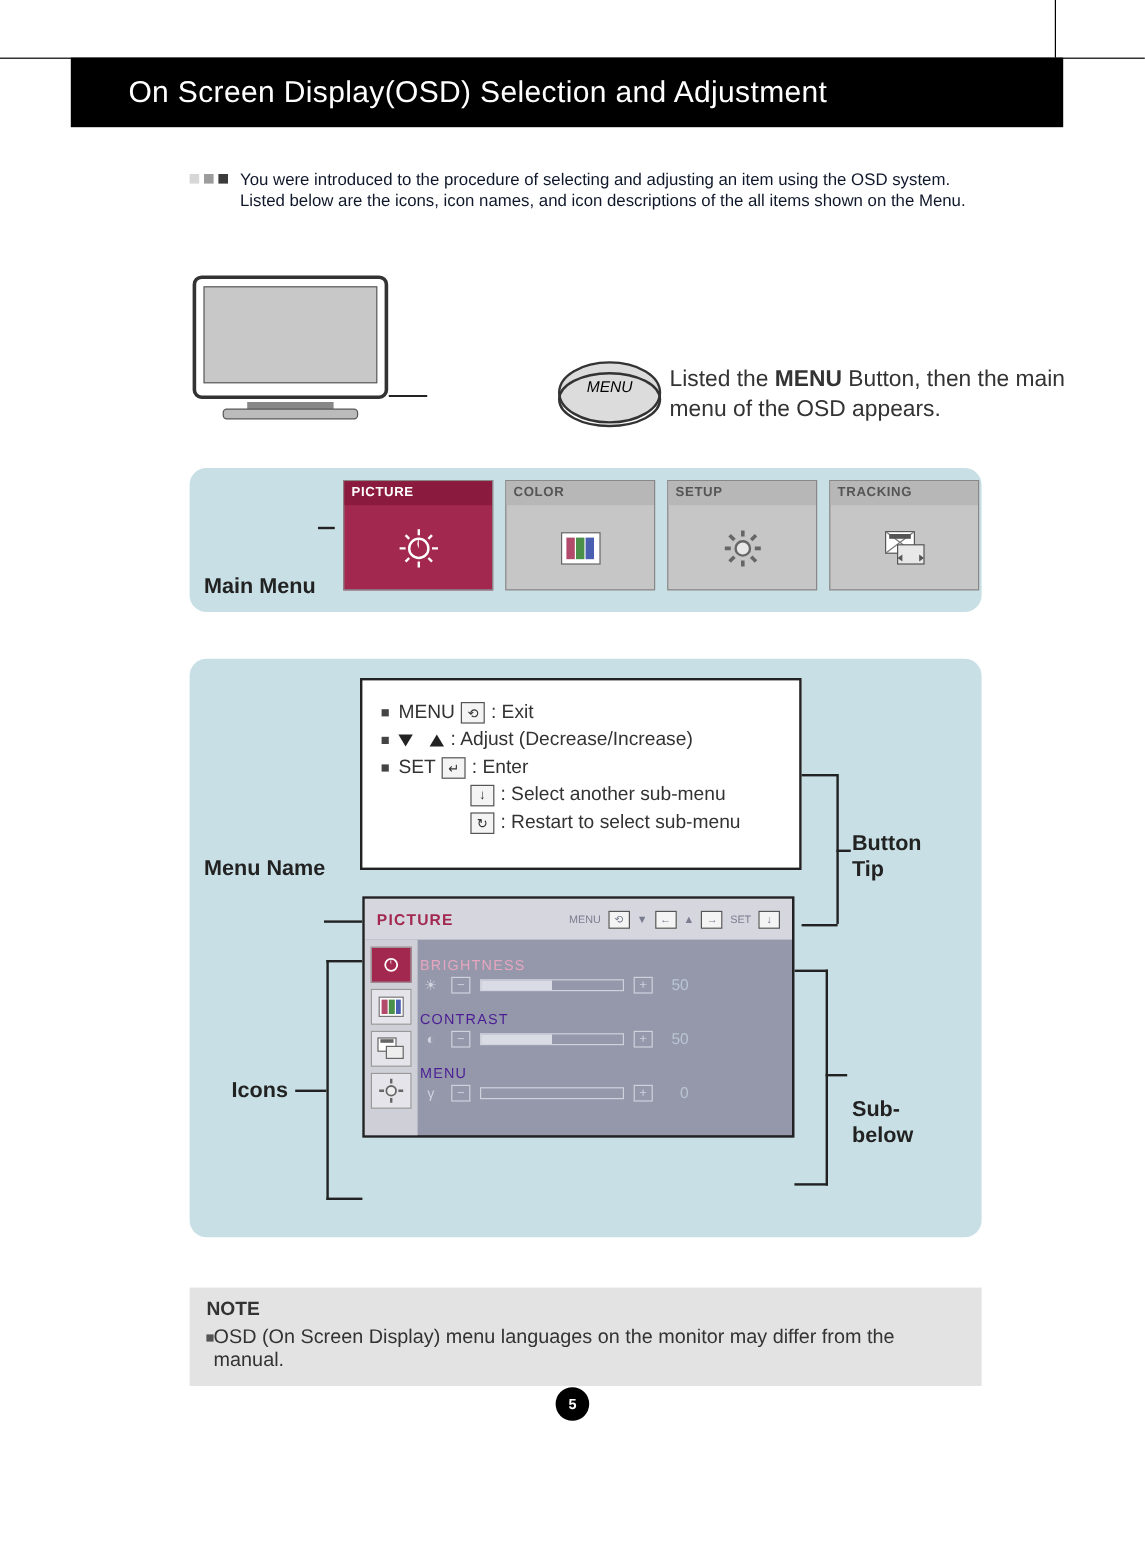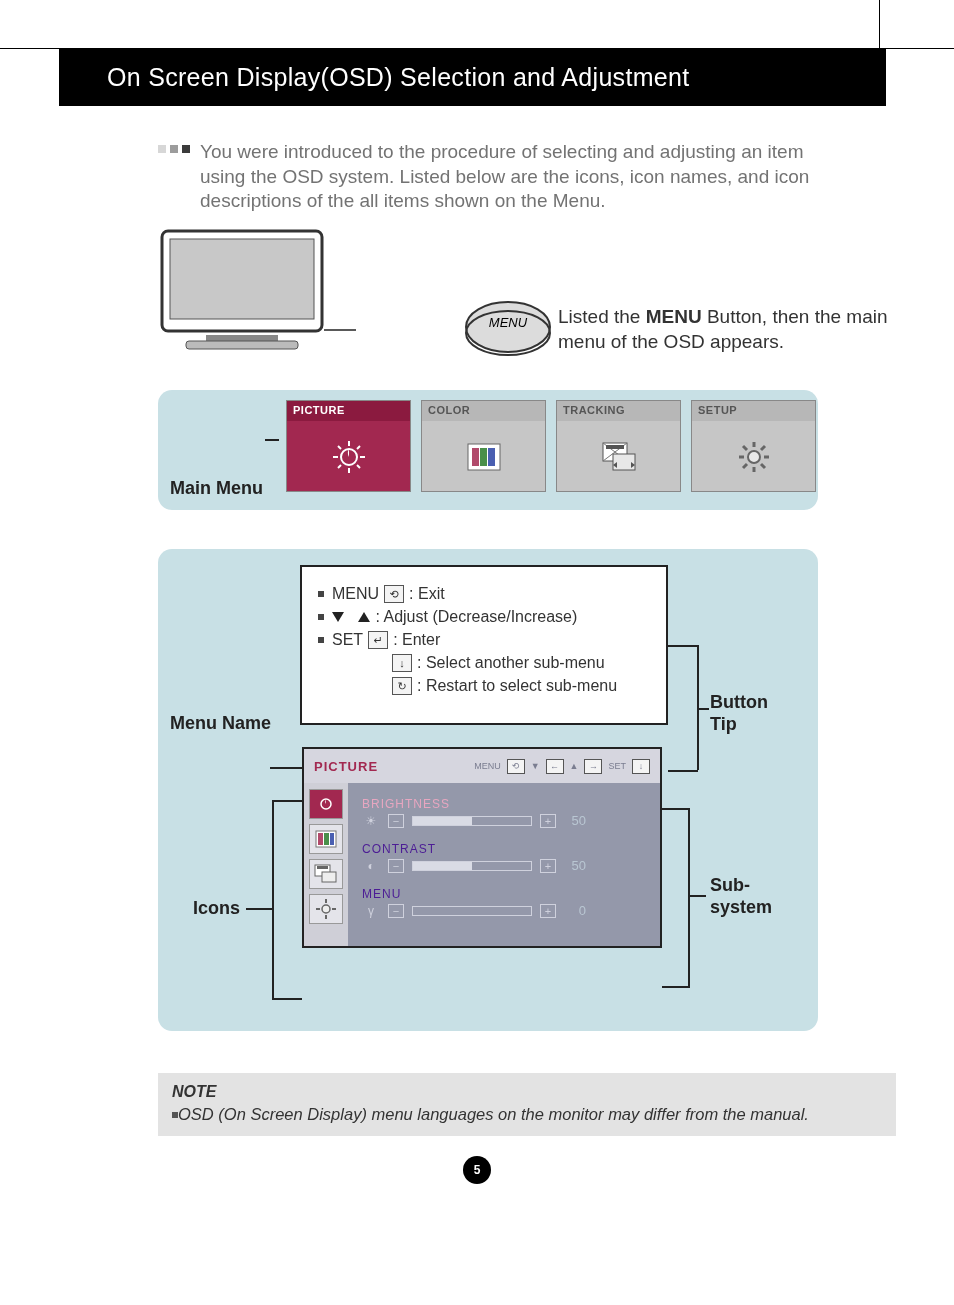--- a/index.html
+++ b/index.html
@@ -8,34 +8,34 @@
   .rule-top { position: absolute; top: 48px; left: 0; width: 100%; height: 1px; background: #000; }
   .rule-right { position: absolute; top: 0; right: 74px; width: 1px; height: 48px; background: #000; }
   .header-bar { position: absolute; top: 48px; left: 59px; right: 68px; height: 58px; background: #000; color: #fff; display: flex; align-items: center; padding-left: 48px; }
   .header-text { font-size: 25px; font-weight: 300; letter-spacing: 0.3px; }
   .intro-row { position: absolute; top: 140px; left: 158px; right: 140px; display: flex; }
   .bullet-stack { display: flex; gap: 4px; margin-right: 10px; margin-top: 5px; flex-shrink:0; }
   .sq { width: 8px; height: 8px; }
   .sq.g1 { background: #d7d7d7; }
   .sq.g2 { background: #9c9c9c; }
   .sq.g3 { background: #3b3b3b; }
-  .intro-text { font-size: 19px; line-height: 1.3; color: #737373; }
+  .intro-text { font-size: 14px; line-height: 1.3; color: #0f172a; }
   .monitor-row { position: absolute; top: 225px; left: 158px; right: 140px; height: 165px; }
   .monitor-svg { position: absolute; left: -2px; top: 0; }
   .menu-ellipse { position: absolute; left: 305px; top: 72px; }
   .press-text { position: absolute; left: 400px; top: 80px; font-size: 19px; line-height: 1.3; width: 360px; }
   .panel { background: #c8e0e5; border-radius: 14px; position: absolute; left: 158px; }
   .panel1 { top: 390px; width: 660px; height: 120px; }
   .panel2 { top: 549px; width: 660px; height: 482px; }
   .label { position: absolute; font-weight: bold; font-size: 18px; color: #222; }
   .lbl-mainmenu { top: 430px; left: 170px; margin-top: 48px; }
   .lbl-menuname { top: 713px; left: 170px; }
   .lbl-icons { top: 898px; left: 193px; }
   .lbl-buttontip { top: 692px; left: 710px; line-height: 1.2; }
-  .lbl-submenus { top: 875px; left: 710px; line-height: 1.2; }
+  .lbl-submenus { top: 914px; left: 710px; line-height: 1.2; }
   .conn { position: absolute; background: #222; }
   .conn-h { height: 2px; }
   .conn-v { width: 2px; }
   .main-tabs { position: absolute; top: 400px; left: 420px; display: flex; gap: 10px; }
   .tab { width: 125px; height: 92px; border: 1px solid #888; position: relative; }
   .tab-hd { height: 20px; font-size: 11px; font-weight: bold; padding: 3px 6px; letter-spacing: 0.5px; }
   .tab-active .tab-hd { background: #8b1a3f; color: #fff; }
   .tab-active { background: #a22850; }
   .tab-inactive { background: #c6c6c6; }
   .tab-inactive .tab-hd { background: #b7b7b7; color: #555; }
@@ -50,31 +50,31 @@
   .sub-indent { margin-left: 74px; }
   .osd-win { position: absolute; top: 747px; left: 450px; width: 360px; border: 2px solid #222; background: #9498aa; }
   .osd-top { height: 34px; background: #d6d6df; display:flex; align-items:center; padding: 0 10px; justify-content:space-between; }
   .osd-title { color: #a22850; font-size: 13px; font-weight: bold; letter-spacing: 1px; }
   .osd-topbtns { display:flex; gap:6px; align-items:center; font-size:9px; color:#7a7d90; }
   .osd-topbtns .icon-box { width:18px; height:15px; font-size:9px; }
   .osd-body { display:flex; }
   .osd-side { width: 44px; background:#cfcfd7; display:flex; flex-direction:column; padding:6px 4px; gap:5px; align-items:center; }
   .side-it { width:34px; height:30px; background:#e4e4ea; border:1px solid #999; display:flex; align-items:center; justify-content:center; }
   .side-it.active { background:#a22850; }
-  .osd-main { flex:1; padding: 14px 14px; }
+  .osd-main { flex:1; padding: 14px 2px; }
   .sub-item { margin-bottom: 14px; }
   .sub-name { color:#4c1d95; font-size:12px; letter-spacing:1px; margin-bottom:2px; }
   .sub-name.active { color:#e7a6c0; }
   .sub-ctrl { display:flex; align-items:center; gap:8px; }
   .sub-ctrl .sicon { width:18px; text-align:center; color:#cfd1dd; font-size:12px; }
   .minus,.plus { width:16px; height:14px; border:1px solid #cfd1dd; color:#cfd1dd; font-size:11px; display:flex; align-items:center; justify-content:center; }
   .bar { width:120px; height:10px; border:1px solid #cfd1dd; position:relative; }
   .bar-fill { position:absolute; left:0; top:0; bottom:0; background:#d9dbe5; }
   .val { color:#b9c6d2; font-size:13px; width:22px; text-align:right; }
-  .note-block { position: absolute; top: 1073px; left: 158px; width: 738px; background:#e3e3e3; padding: 10px 14px 12px; font-style: italic; }
+  .note-block { position: absolute; top: 1073px; left: 158px; width: 660px; background:#e3e3e3; padding: 10px 14px 12px; }
   .note-hd { font-weight:bold; font-size:16px; margin-bottom:4px; }
   .note-row { display:flex; align-items:flex-start; gap:0; font-size:16.5px; }
   .note-row .sq-sm { width:6px; height:6px; background:#555; margin-top:7px; flex-shrink:0; }
   .pagenum { position:absolute; top:1156px; left:50%; transform:translateX(-50%); width:28px; height:28px; background:#000; color:#fff; border-radius:50%; display:flex; align-items:center; justify-content:center; font-size:12px; font-weight:bold; }
 </style>
 </head>
 <body>
 
 <div class="page">
   <div class="rule-right"></div>
@@ -141,50 +141,50 @@
       <div class="tab-body">
           <svg width="36" height="30">
             <rect x="2" y="2" width="32" height="26" fill="#fff" stroke="#666"></rect>
             <rect x="6" y="6" width="7" height="18" fill="#b14a6b"></rect>
             <rect x="14" y="6" width="7" height="18" fill="#4a8f4a"></rect>
             <rect x="22" y="6" width="7" height="18" fill="#4a5fb1"></rect>
           </svg>
         </div>
     </div>
     <div class="tab tab-inactive">
-      <div class="tab-hd">TRACKING</div>
-      <div class="tab-body">
-          <svg width="40" height="32">
-            <rect x="4" y="2" width="24" height="18" fill="#fff" stroke="#555"></rect>
-            <path d="M4 2 L28 20 M28 2 L4 20" stroke="#777" stroke-width="1"></path>
-            <rect x="7" y="4" width="18" height="4" fill="#555"></rect>
-            <rect x="14" y="13" width="22" height="16" fill="#e8e8e8" stroke="#555"></rect>
-            <polygon points="18,21 14,24 18,27" fill="#555"></polygon>
-            <polygon points="32,21 36,24 32,27" fill="#555"></polygon>
-          </svg>
-        </div>
-    </div>
-    <div class="tab tab-inactive">
       <div class="tab-hd">SETUP</div>
       <div class="tab-body">
           <svg width="36" height="36">
             <circle cx="18" cy="18" r="6" fill="#e8e8e8" stroke="#666" stroke-width="2"></circle>
             <g stroke="#666" stroke-width="3">
               <line x1="18" y1="3" x2="18" y2="8"></line>
               <line x1="18" y1="28" x2="18" y2="33"></line>
               <line x1="3" y1="18" x2="8" y2="18"></line>
               <line x1="28" y1="18" x2="33" y2="18"></line>
               <line x1="7" y1="7" x2="11" y2="11"></line>
               <line x1="25" y1="25" x2="29" y2="29"></line>
               <line x1="7" y1="29" x2="11" y2="25"></line>
               <line x1="25" y1="11" x2="29" y2="7"></line>
             </g>
           </svg>
         </div>
     </div>
+    <div class="tab tab-inactive">
+      <div class="tab-hd">TRACKING</div>
+      <div class="tab-body">
+          <svg width="40" height="32">
+            <rect x="4" y="2" width="24" height="18" fill="#fff" stroke="#555"></rect>
+            <path d="M4 2 L28 20 M28 2 L4 20" stroke="#777" stroke-width="1"></path>
+            <rect x="7" y="4" width="18" height="4" fill="#555"></rect>
+            <rect x="14" y="13" width="22" height="16" fill="#e8e8e8" stroke="#555"></rect>
+            <polygon points="18,21 14,24 18,27" fill="#555"></polygon>
+            <polygon points="32,21 36,24 32,27" fill="#555"></polygon>
+          </svg>
+        </div>
+    </div>
   </div>
 
   <div class="panel panel2"></div>
 
   <div class="tip-box" style="left:300px; width:368px;">
     <div class="tip-row">
         <span class="sq-sm"></span>
         <span>MENU</span> 
         <span class="icon-box">⟲</span> 
         <span>: Exit</span>
@@ -218,21 +218,21 @@
   <div class="label lbl-menuname">Menu Name</div>
   <div class="conn conn-h" style="top:767px; left:270px; width:32px;"></div>
 
   <div class="label lbl-icons">Icons</div>
   <div class="conn conn-h" style="top:908px; left:246px; width:26px;"></div>
   <div class="conn conn-v" style="top:800px; left:272px; height:200px;"></div>
   <div class="conn conn-h" style="top:800px; left:272px; width:30px;"></div>
   <div class="conn conn-h" style="top:998px; left:272px; width:30px;"></div>
 
   <div class="label lbl-submenus">
-    <span>Sub-</span><br><span>system</span>
+    <span>Sub-</span><br><span>below</span>
   </div>
   <div class="conn conn-v" style="top:808px; left:688px; height:180px;"></div>
   <div class="conn conn-h" style="top:808px; left:662px; width:28px;"></div>
   <div class="conn conn-h" style="top:986px; left:662px; width:28px;"></div>
   <div class="conn conn-h" style="top:895px; left:688px; width:18px;"></div>
 
   <div class="osd-win" style="left:302px; width:360px;">
     <div class="osd-top">
       <span class="osd-title">PICTURE</span>
       <div class="osd-topbtns">

